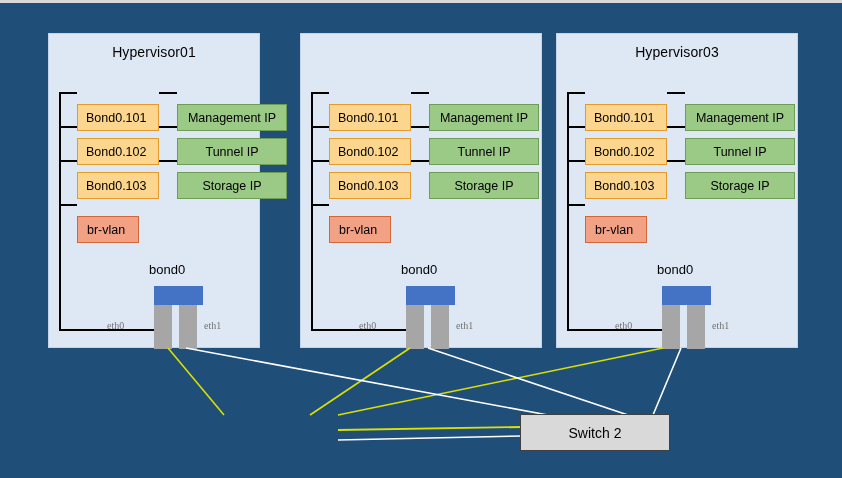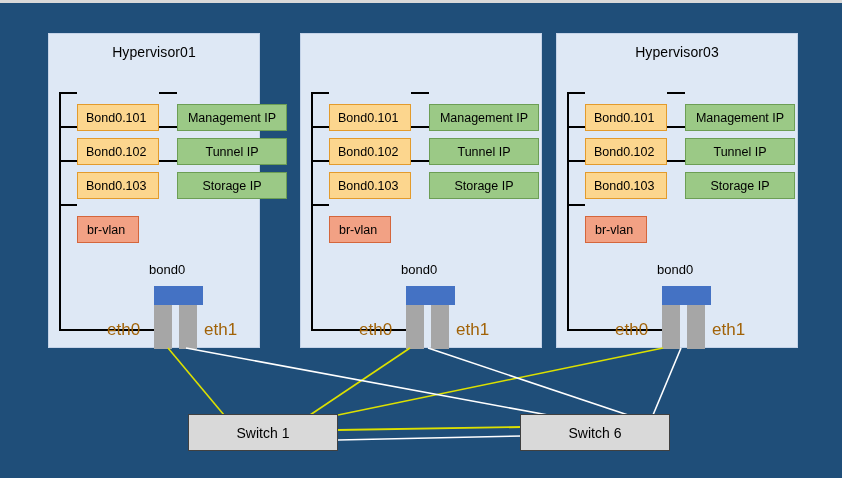--- a/index.html
+++ b/index.html
@@ -88,24 +88,25 @@
     background: #4472C4;
     z-index: 4;
   }
   .bond-leg {
     position: absolute;
     background: #A6A6A6;
     z-index: 4;
   }
   .eth-label {
     position: absolute;
-    font-size: 17px;
-    color: #a16207;
+    font-size: 10px;
+    color: #737373;
     white-space: nowrap;
     z-index: 4;
+    font-family: Liberation Serif, serif;
   }
   .switch-box {
     position: absolute;
     background: #D9D9D9;
     border: 1px solid #404040;
     box-sizing: border-box;
     display: flex;
     align-items: center;
     justify-content: center;
     font-size: 14px;
@@ -220,16 +221,15 @@
     <div class="vbox ip-box" style="left:128px; top:112px; width:110px; height:27px;">Storage IP</div>
 
     <div class="bond-label" style="left:100px; top:228px;">bond0</div>
     <div class="bond-head" style="left:105px; top:252px; width:49px; height:19px;"></div>
     <div class="bond-leg" style="left:105px; top:271px; width:18px; height:44px;"></div>
     <div class="bond-leg" style="left:130px; top:271px; width:18px; height:44px;"></div>
     <div class="eth-label" style="left:58px; top:286px;">eth0</div>
     <div class="eth-label" style="left:155px; top:286px;">eth1</div>
   </div>
 
-  <div class="switch-box" style="left:188px; top:411px; width:150px; height:37px;">Switch 1</div>
-  <div class="switch-box" style="left:520px; top:411px; width:150px; height:37px;">Switch 6</div>
+  <div class="switch-box" style="left:520px; top:411px; width:150px; height:37px;">Switch 2</div>
 
 </div>
 
 </body></html>

